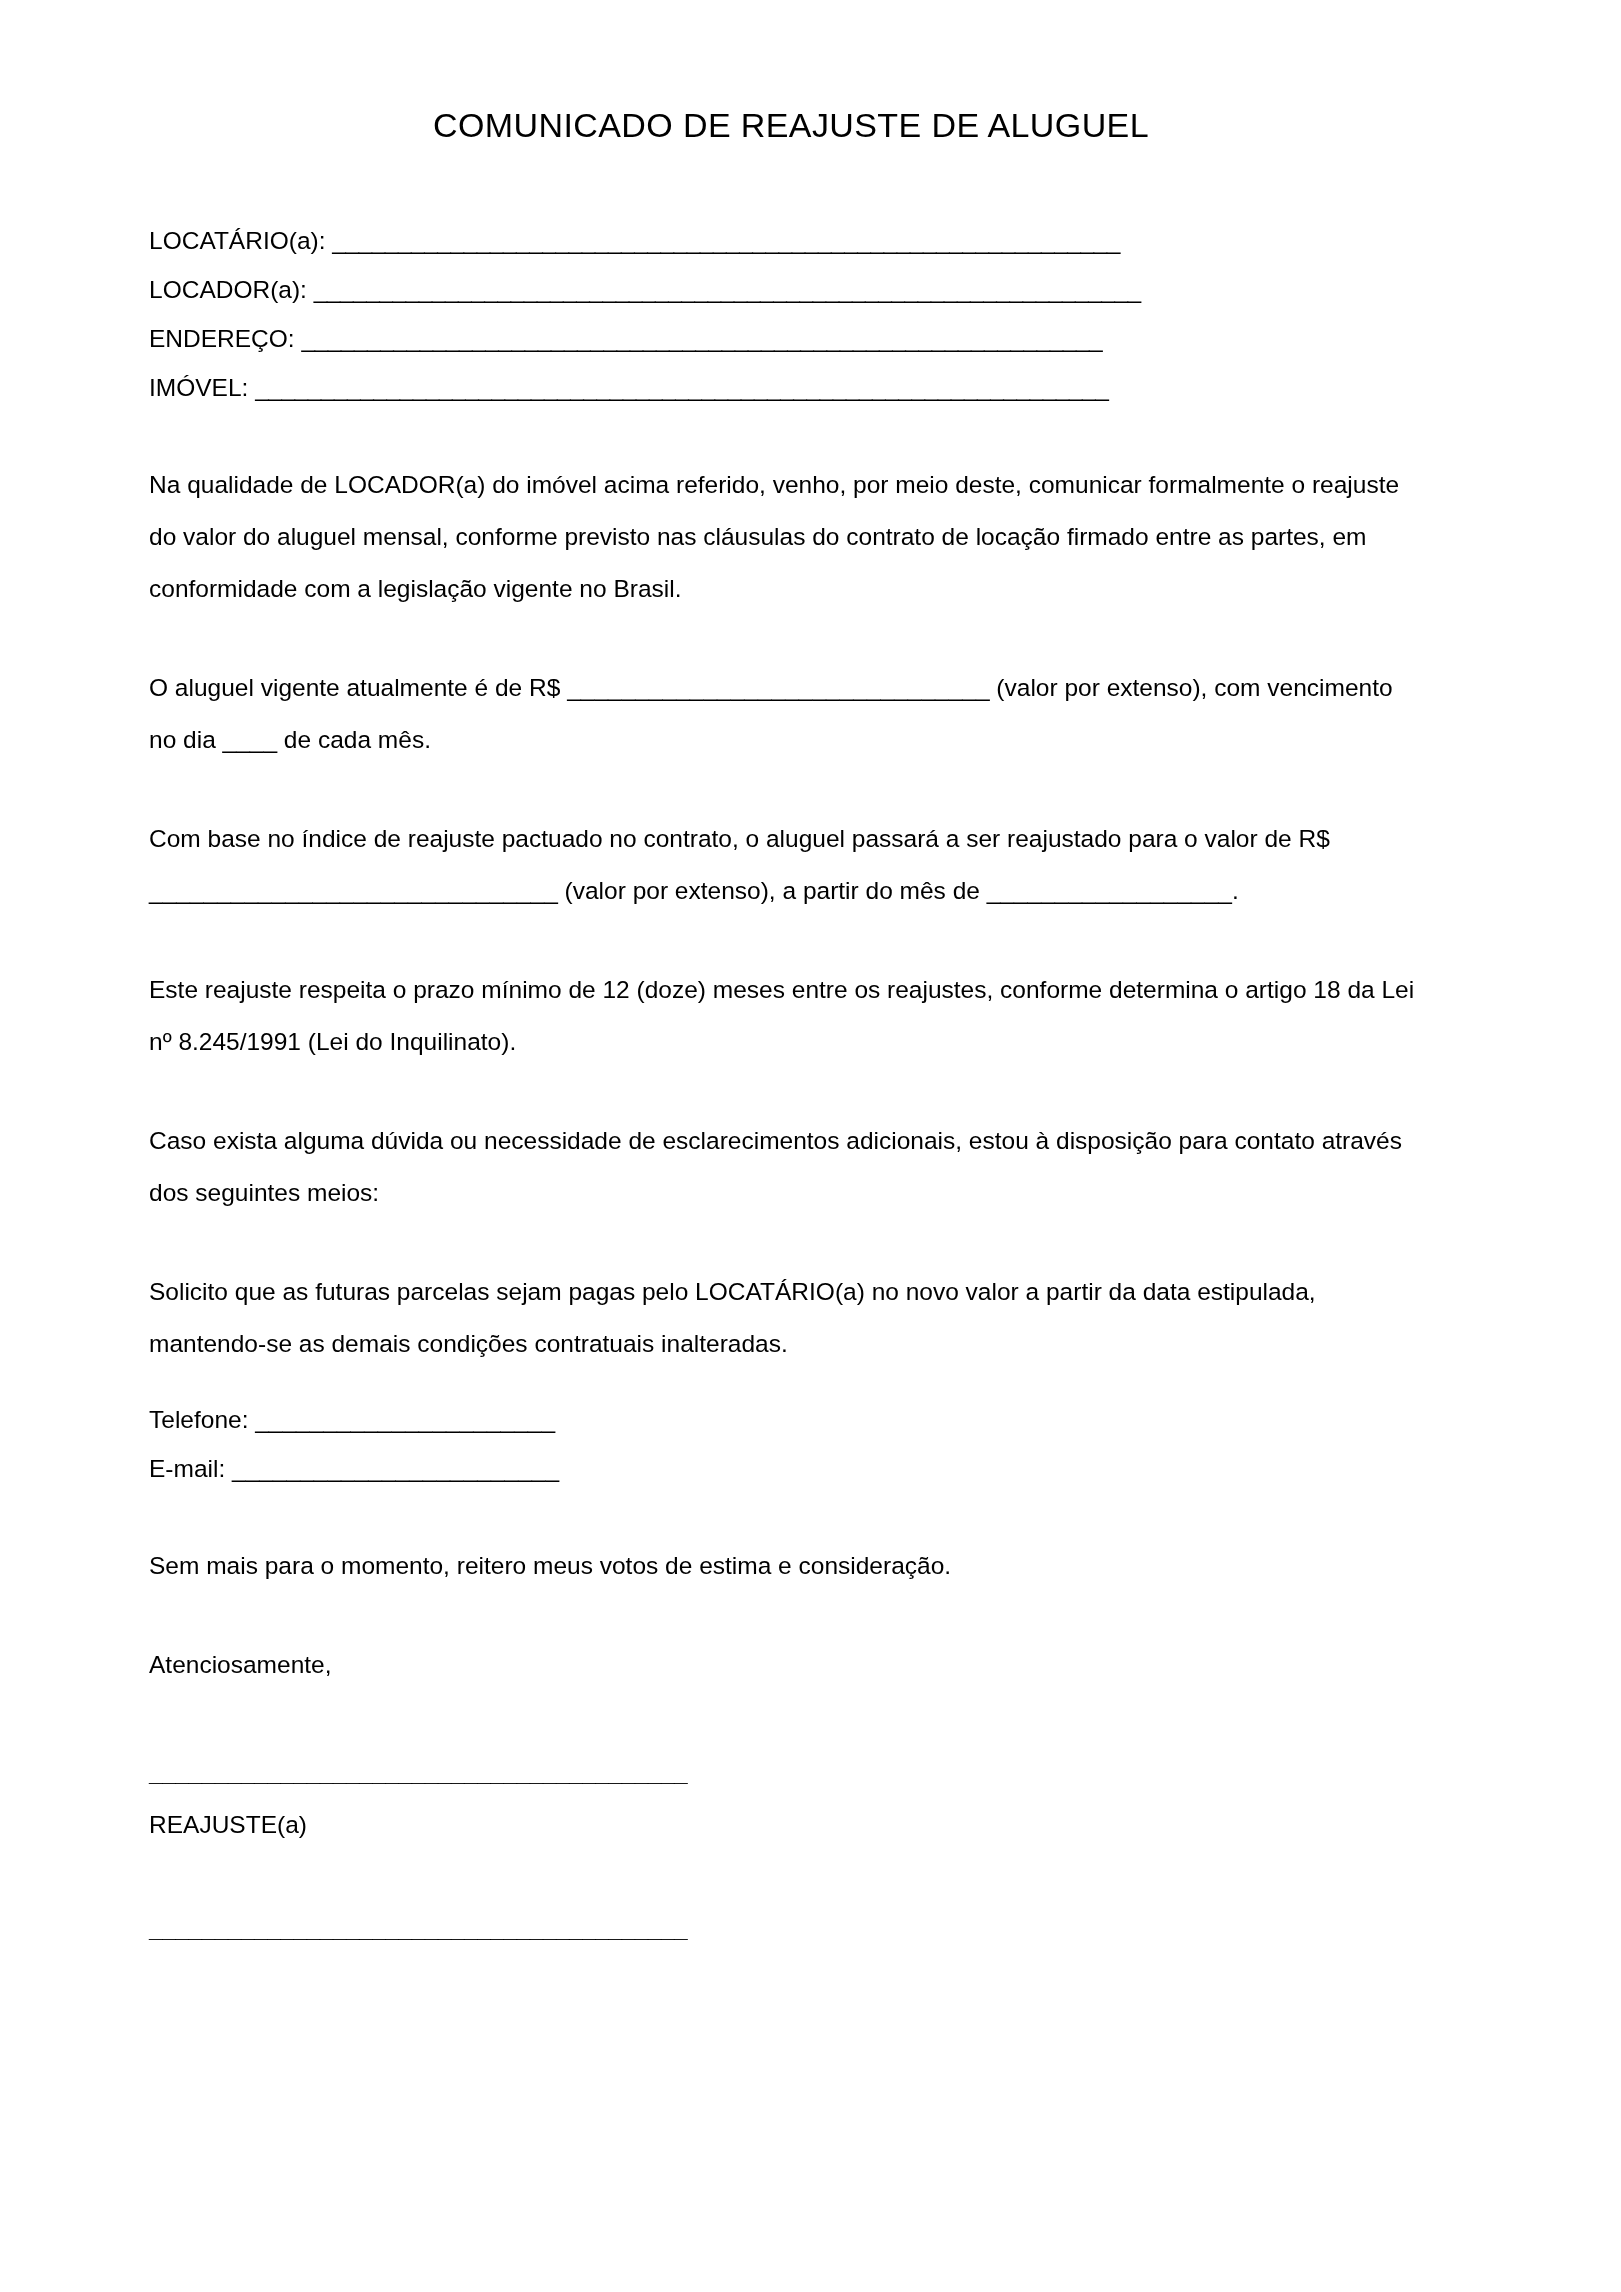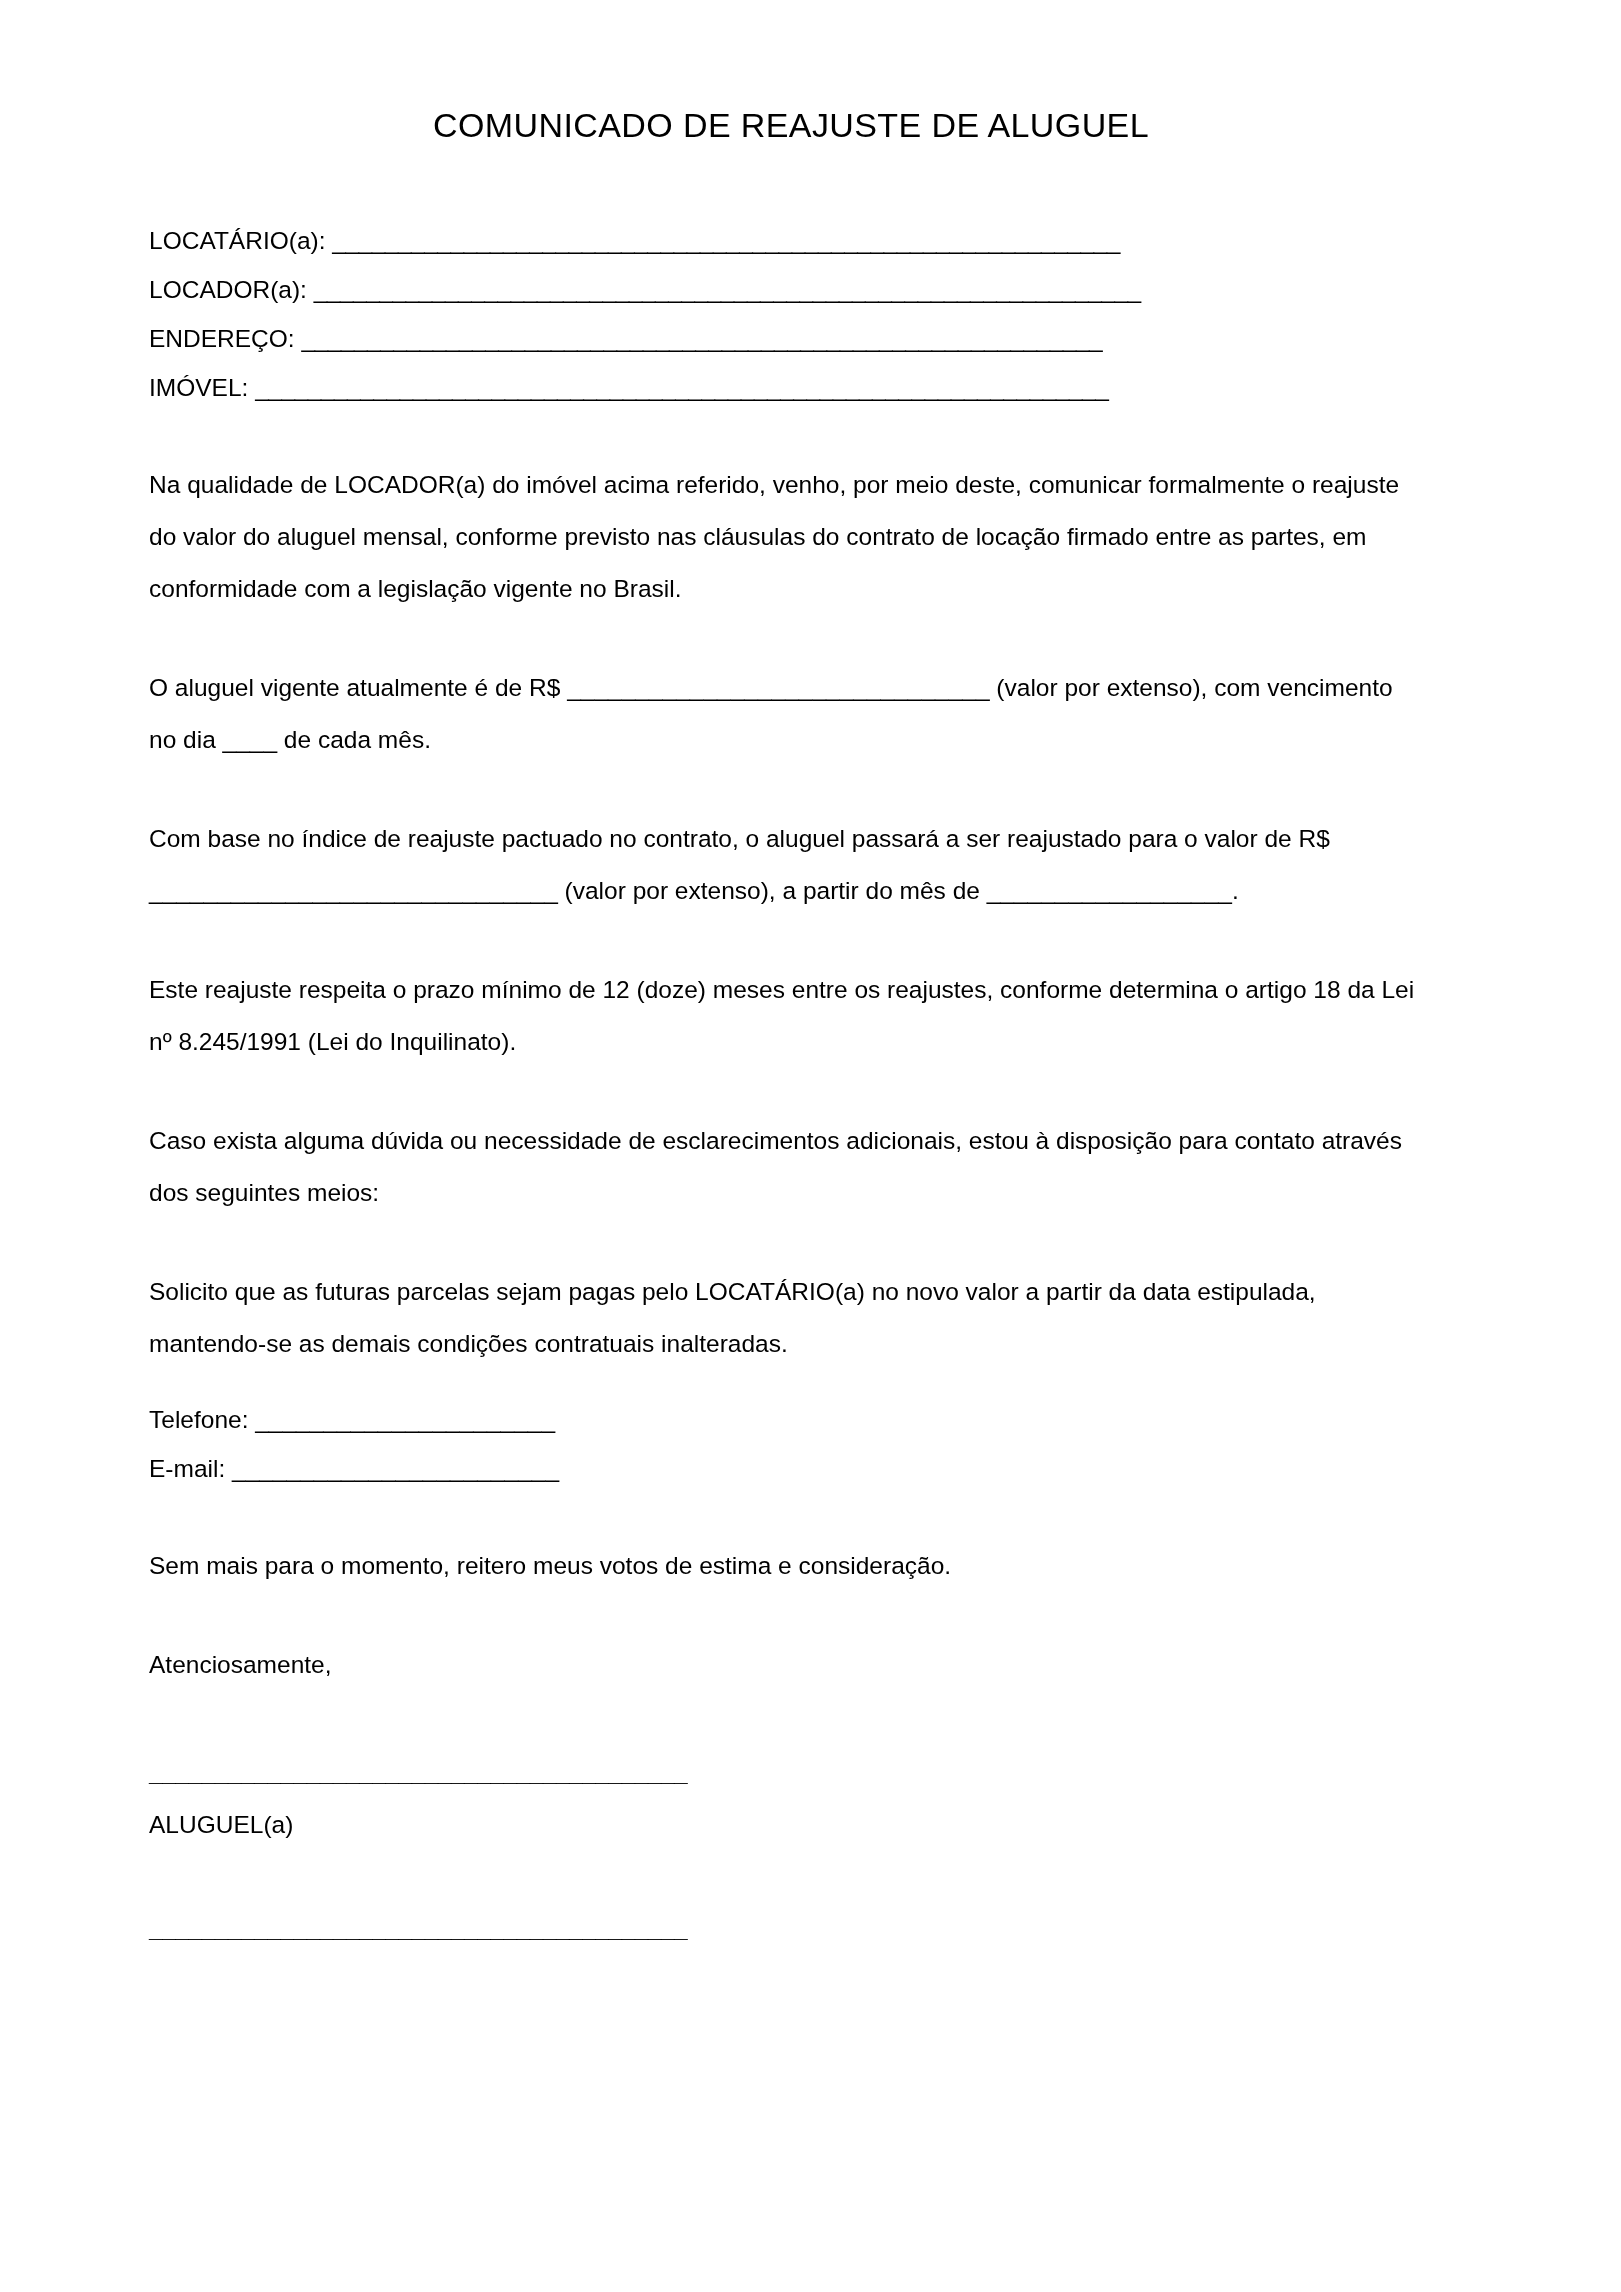--- a/index.html
+++ b/index.html
@@ -112,21 +112,21 @@
     <p class="para">Solicito que as futuras parcelas sejam pagas pelo LOCATÁRIO(a) no novo valor a partir da data estipulada, mantendo-se as demais condições contratuais inalteradas.</p>
 
     <div class="contact-line">Telefone: ______________________</div>
     <div class="contact-line">E-mail: ________________________</div>
 
     <p class="para">Sem mais para o momento, reitero meus votos de estima e consideração.</p>
 
     <p class="para">Atenciosamente,</p>
 
     <div class="sig-rule">_________________________________________</div>
-    <div class="sig-label">ALUGUEL(a)</div>
+    <div class="sig-label">REAJUSTE(a)</div>
 
     <div class="sig-rule">_________________________________________</div>
     <div class="sig-label">LOCATÁRIO(a)</div>
 
     <div class="witness">Testemunhas:</div>
 
   </div>
 </div>
 
 

